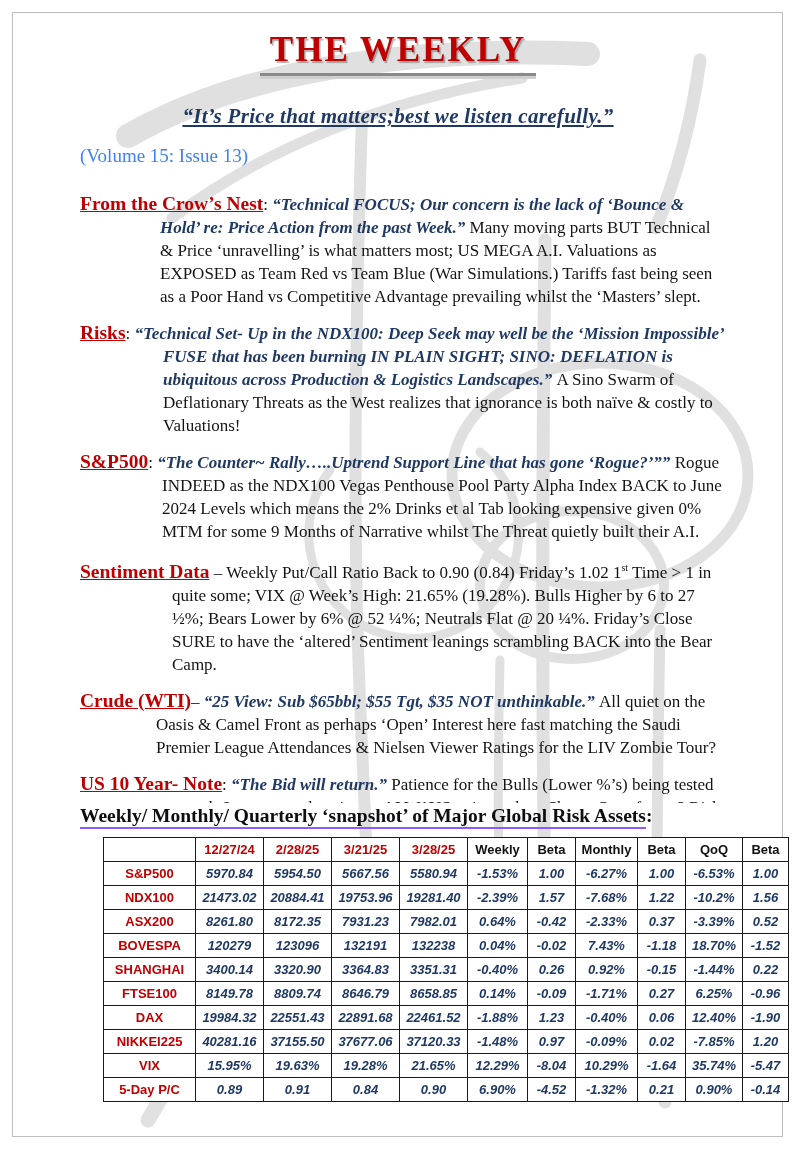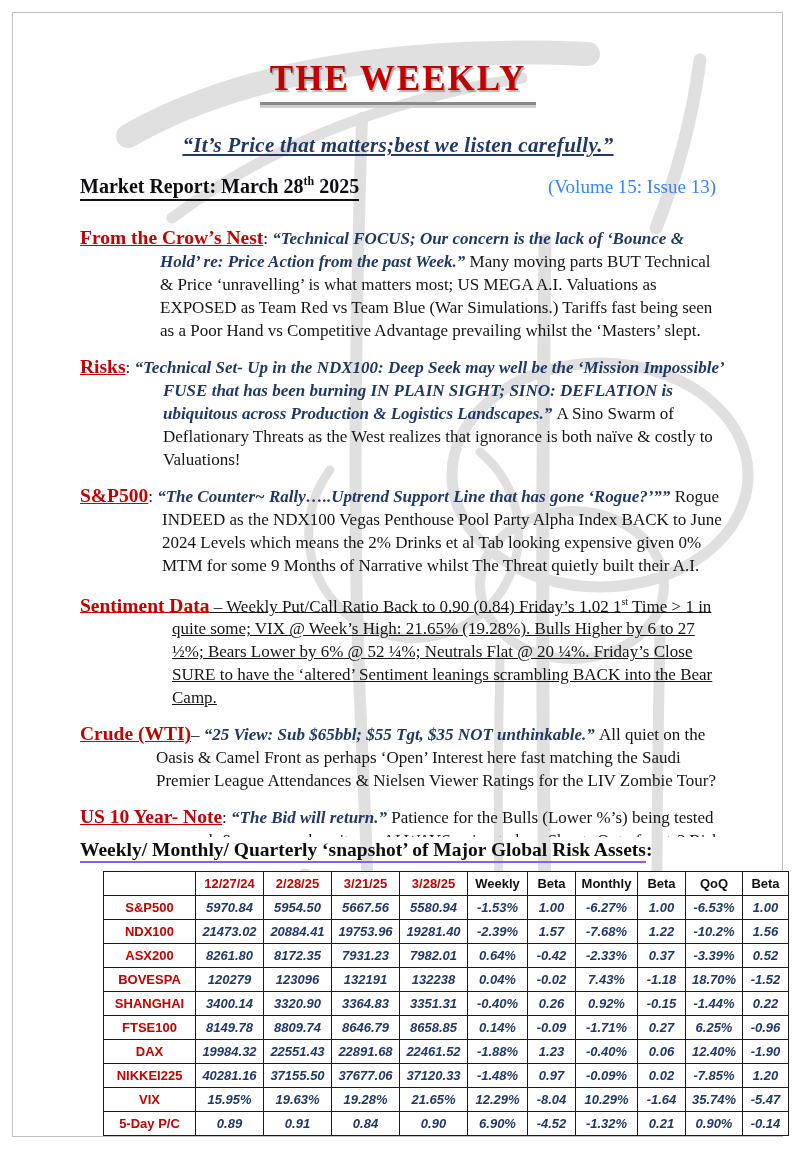--- a/index.html
+++ b/index.html
@@ -5,21 +5,21 @@
   html,body{margin:0;padding:0;background:#ffffff;}
   .page{
     position:relative;width:796px;height:1150px;background:#ffffff;overflow:hidden;
     font-family:"Liberation Serif",serif;color:#141414;
   }
   .frame{position:absolute;left:12px;top:12px;right:13px;bottom:13px;border:1px solid #bdbdbd;pointer-events:none;}
   .watermark{position:absolute;left:0;top:0;width:796px;height:1150px;}
   .content{position:relative;z-index:2;}
 
   
-  .title-wrap{text-align:center;padding-top:30px;margin-top:29px;}
+  .title-wrap{text-align:center;padding-top:30px;}
   .title{
     display:inline-block;font-size:35px;font-weight:bold;color:#c00000;letter-spacing:2px;
     padding:0 10px 3px;border-bottom:3px solid #8a8a8a;box-shadow:0 3px 0 #cfcfcf;
     text-shadow:1.5px 1.5px 1px rgba(110,110,110,0.55);
   }
   .subtitle-wrap{text-align:center;margin-top:28px;}
   .subtitle{
     font-size:21px;font-style:italic;font-weight:600;color:#1f3864;
     text-decoration:underline;letter-spacing:0.3px;
   }
@@ -31,21 +31,21 @@
   
   .sections{margin:18px 75px 0 80px;width:646px;height:618px;overflow:hidden;}
   p.section{margin:7px 0 13px 0;font-size:17px;line-height:23px;}
   .run-head{color:#c00000;font-weight:bold;text-decoration:underline;font-size:19.5px;}
   .run-quote{color:#1f3864;font-style:italic;font-weight:600;}
   .run-body{color:#141414;}
   sup.run-sup{font-size:10px;}
   .s1{padding-left:80px;text-indent:-80px;}
   .s2{padding-left:83px;text-indent:-83px;}
   .s3{padding-left:82px;text-indent:-82px;}
-  .s4{padding-left:92px;text-indent:-92px;text-decoration:underline;}
+  .s4{padding-left:92px;text-indent:-92px;}
   .s5{padding-left:76px;text-indent:-76px;}
   .s6{padding-left:106px;text-indent:-106px;}
 
   
   .table-heading{margin:2px 0 10px 80px;font-size:19.5px;font-weight:bold;color:#0d0d12;}
   .table-heading .uline{border-bottom:2px solid #8b5cf6;padding-bottom:1px;}
 
   
   table.snap{border-collapse:collapse;margin-left:103px;table-layout:fixed;background:#fff;}
   table.snap td,table.snap th{
@@ -86,21 +86,20 @@
   <div class="content">
     <div class="title-wrap">
       <span class="title">THE WEEKLY</span>
     </div>
 
     <div class="subtitle-wrap">
       <span class="subtitle">“It’s Price that matters;best we listen carefully.”</span>
     </div>
 
     <div class="report-row">
-      <span class="report-title"><span>Market Report: March 28</span><sup>th</sup><span> 2025</span></span>
       <span class="volume">(Volume 15: Issue 13)</span>
     </div>
 
     <div class="sections">
         <p class="section s1"><span class="run-head">From the Crow’s Nest</span><span class="run-body">: </span><span class="run-quote">“Technical FOCUS; Our concern is the lack of ‘Bounce &amp; Hold’ re: Price Action from the past Week.” </span><span class="run-body">Many moving parts BUT Technical &amp; Price ‘unravelling’ is what matters most; US MEGA A.I. Valuations as EXPOSED as Team Red vs Team Blue (War Simulations.) Tariffs fast being seen as a Poor Hand vs Competitive Advantage prevailing whilst the ‘Masters’ slept.</span></p>
         <p class="section s2"><span class="run-head">Risks</span><span class="run-body">: </span><span class="run-quote">“Technical Set- Up in the NDX100: Deep Seek may well be the ‘Mission Impossible’ FUSE that has been burning IN PLAIN SIGHT; SINO: DEFLATION is ubiquitous across Production &amp; Logistics Landscapes.” </span><span class="run-body">A Sino Swarm of Deflationary Threats as the West realizes that ignorance is both naïve &amp; costly to Valuations!</span></p>
         <p class="section s3"><span class="run-head">S&amp;P500</span><span class="run-body">: </span><span class="run-quote">“The Counter~ Rally…..Uptrend Support Line that has gone ‘Rogue?’”” </span><span class="run-body">Rogue INDEED as the NDX100 Vegas Penthouse Pool Party Alpha Index BACK to June 2024 Levels which means the 2% Drinks et al Tab looking expensive given 0% MTM for some 9 Months of Narrative whilst The Threat quietly built their A.I.</span></p>
         <p class="section s4"><span class="run-head">Sentiment Data</span><span class="run-body"> – Weekly Put/Call Ratio Back to 0.90 (0.84) Friday’s 1.02 1</span><sup class="run-sup">st</sup><span class="run-body"> Time &gt; 1 in quite some; VIX @ Week’s High: 21.65% (19.28%). Bulls Higher by 6 to 27 ½%; Bears Lower by 6% @ 52 ¼%; Neutrals Flat @ 20 ¼%. Friday’s Close SURE to have the ‘altered’ Sentiment leanings scrambling BACK into the Bear Camp.</span></p>
         <p class="section s5"><span class="run-head">Crude (WTI)</span><span class="run-body">– </span><span class="run-quote">“25 View: Sub $65bbl; $55 Tgt, $35 NOT unthinkable.” </span><span class="run-body">All quiet on the Oasis &amp; Camel Front as perhaps ‘Open’ Interest here fast matching the Saudi Premier League Attendances &amp; Nielsen Viewer Ratings for the LIV Zombie Tour?</span></p>
         <p class="section s6"><span class="run-head">US 10 Year- Note</span><span class="run-body">: </span><span class="run-quote">“The Bid will return.” </span><span class="run-body">Patience for the Bulls (Lower %’s) being tested each &amp; every week as it was ALWAYS going to be a Shoot- Out of sorts? Risk Asset ‘doubts’…morphing into ‘Panic’ soon enough to assist Treasury in ‘catching a Bid’ for the Tsunami of Calendar Refi’s that need an ‘assist.’</span></p>

